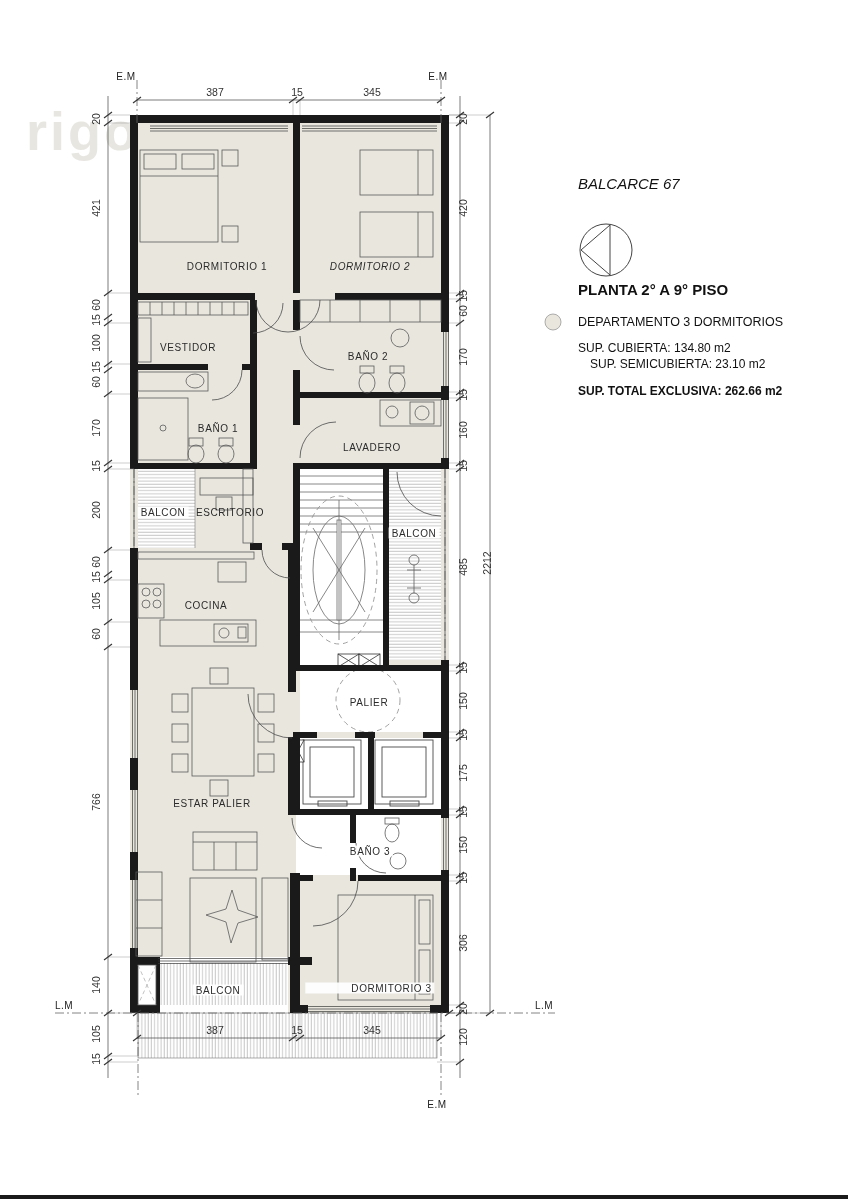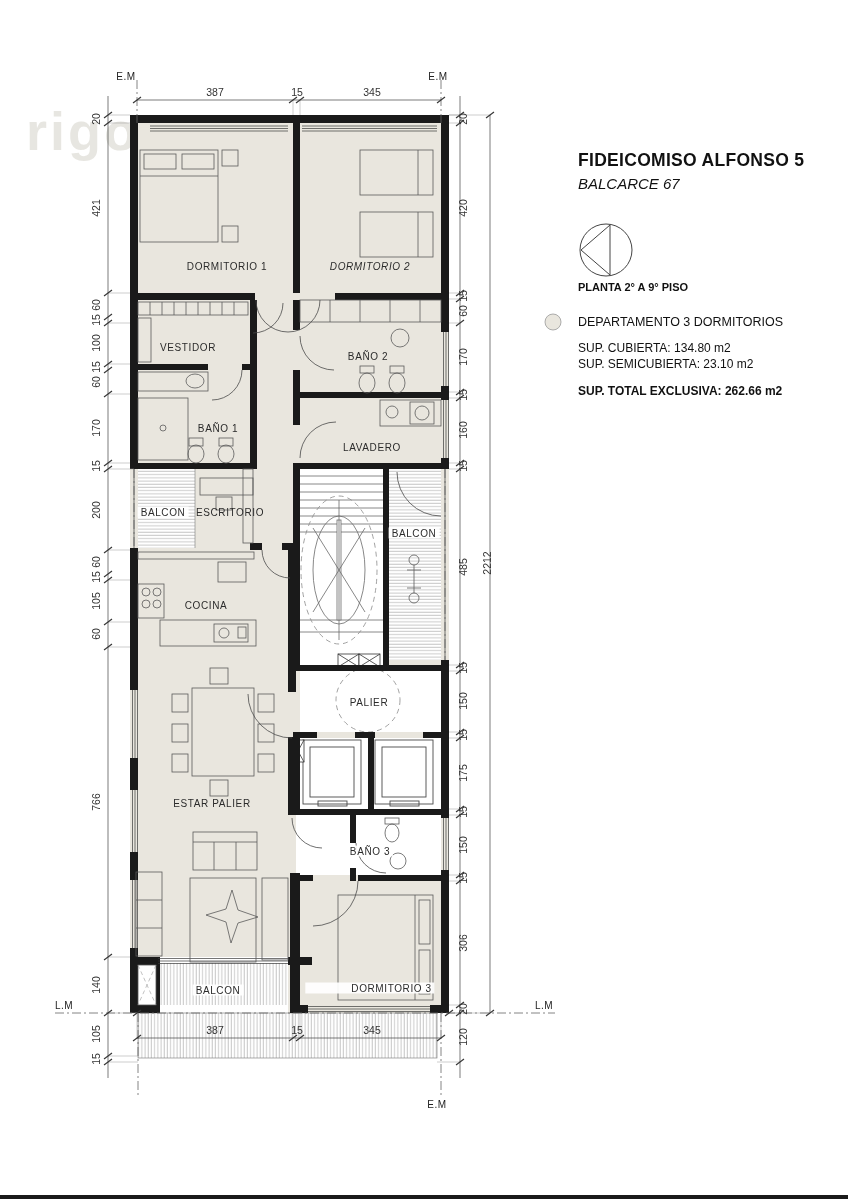--- a/index.html
+++ b/index.html
@@ -8,21 +8,21 @@
   .abs{position:absolute;}
   .lbl{position:absolute;transform:translate(-50%,-50%);white-space:nowrap;}
   .room{font-size:10px;letter-spacing:.6px;color:#2b2b2b;}
   .room.bg{background:rgba(255,255,255,.92);padding:0 3px;}
   .dim{font-size:10.5px;color:#333;}
   .rot{transform:translate(-50%,-50%) rotate(-90deg);}
   .marker{font-size:10px;color:#222;letter-spacing:.5px;}
   .tb{position:absolute;color:#111;}
   .tb.title{font-size:17.5px;font-weight:bold;letter-spacing:.3px;}
   .tb.sub{font-size:15px;font-style:italic;}
-  .tb.planta{font-size:11px;font-weight:bold;}
+  .tb.planta{font-size:15px;font-weight:bold;}
   .tb.depto{font-size:12.5px;}
   .tb.sup{font-size:12px;}
   .tb.suptotal{font-size:12px;font-weight:bold;}
   .watermark{position:absolute;font-size:54px;font-weight:bold;color:#d8d6ce;opacity:.6;
              letter-spacing:3px;}
   .botbar{position:absolute;left:0;top:1195px;width:848px;height:4px;background:#1a1a1a;}
 </style>
 </head>
 <body>
 
@@ -443,22 +443,21 @@
   <div class="lbl dim rot" style="left:463px;top:1037px;">120</div>
 
   <div class="lbl dim rot" style="left:487px;top:563px;">2212</div>
 
   <div class="lbl marker" style="left:126px;top:76px;">E.M</div>
   <div class="lbl marker" style="left:438px;top:76px;">E.M</div>
   <div class="lbl marker" style="left:437px;top:1104px;">E.M</div>
   <div class="lbl marker" style="left:64px;top:1005px;">L.M</div>
   <div class="lbl marker" style="left:544px;top:1005px;">L.M</div>
 
-  <div class="tb title" style="left:578px;top:150px;">FIDEICOMISO ALFONSO 5</div>
   <div class="tb sub" style="left:578px;top:175px;">BALCARCE 67</div>
   <div class="tb planta" style="left:578px;top:281px;">PLANTA 2° A 9° PISO</div>
   <div class="tb depto" style="left:578px;top:315px;">DEPARTAMENTO 3 DORMITORIOS</div>
   <div class="tb sup" style="left:578px;top:341px;">SUP. CUBIERTA: 134.80 m2</div>
-  <div class="tb sup" style="left:578px;top:357px;">SUP. SEMICUBIERTA:  23.10 m2</div>
+  <div class="tb sup" style="left:590px;top:357px;">SUP. SEMICUBIERTA:  23.10 m2</div>
   <div class="tb suptotal" style="left:578px;top:384px;">SUP. TOTAL EXCLUSIVA: 262.66 m2</div>
 
   <div class="botbar"></div>
 </div>
 
 </body></html>

